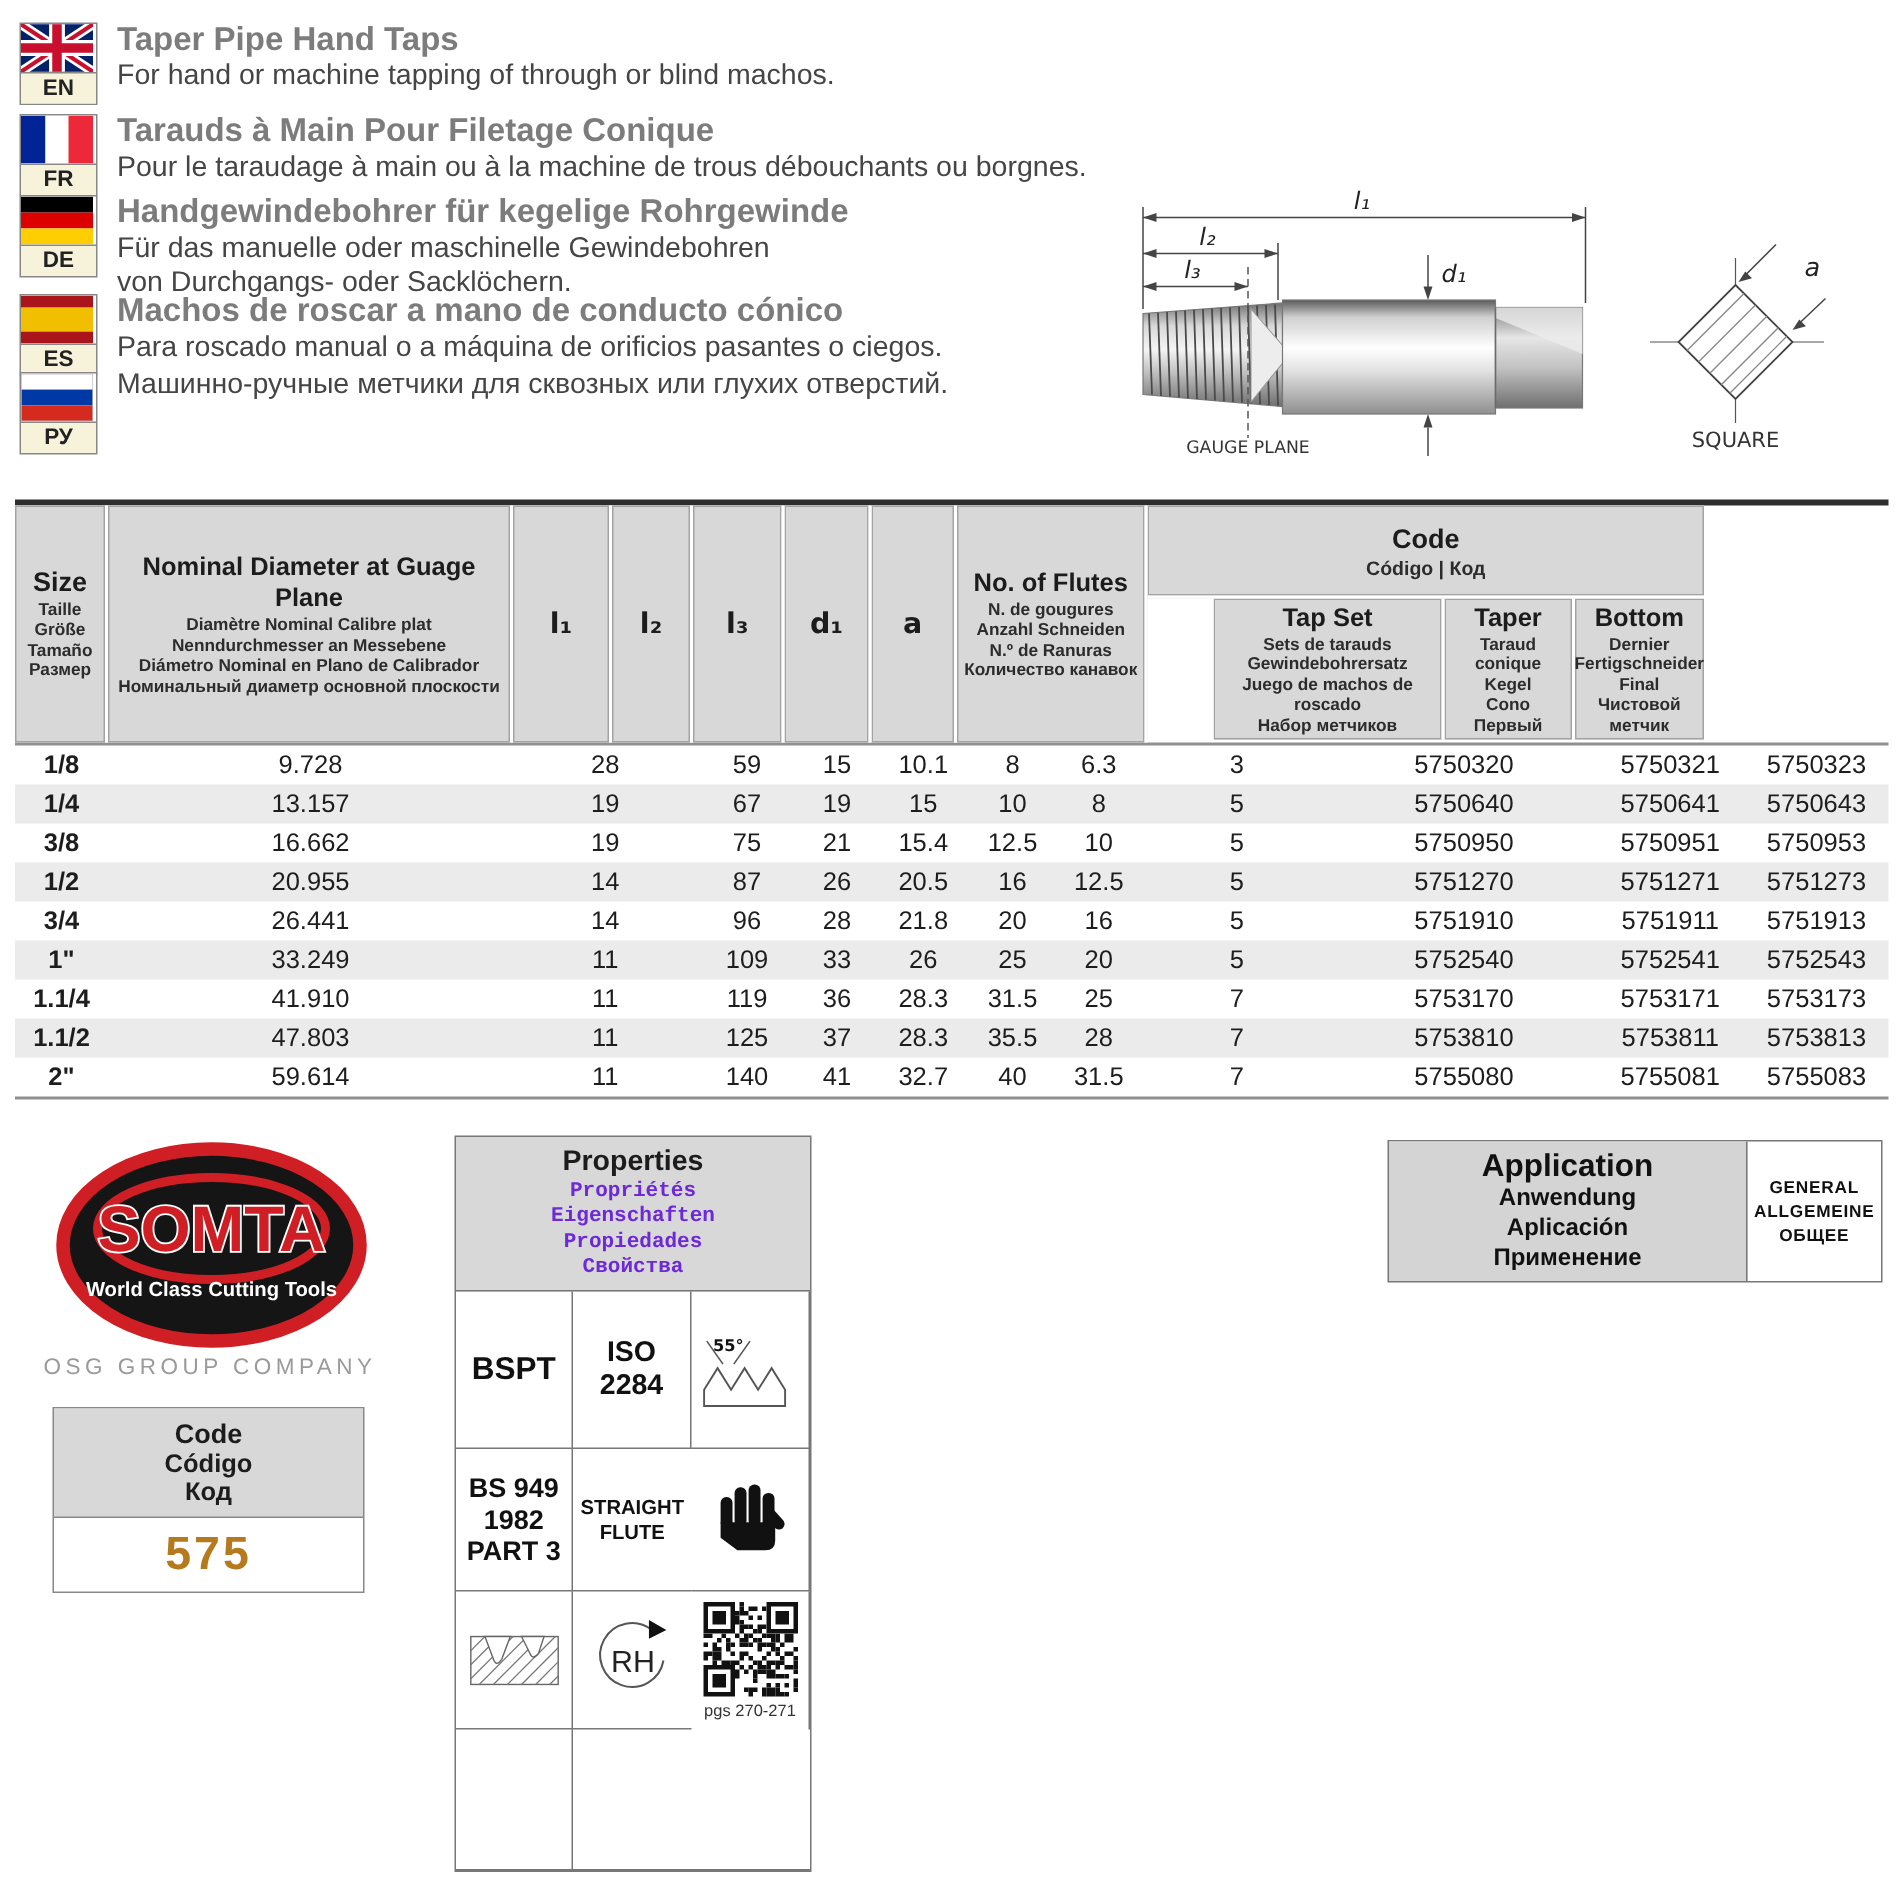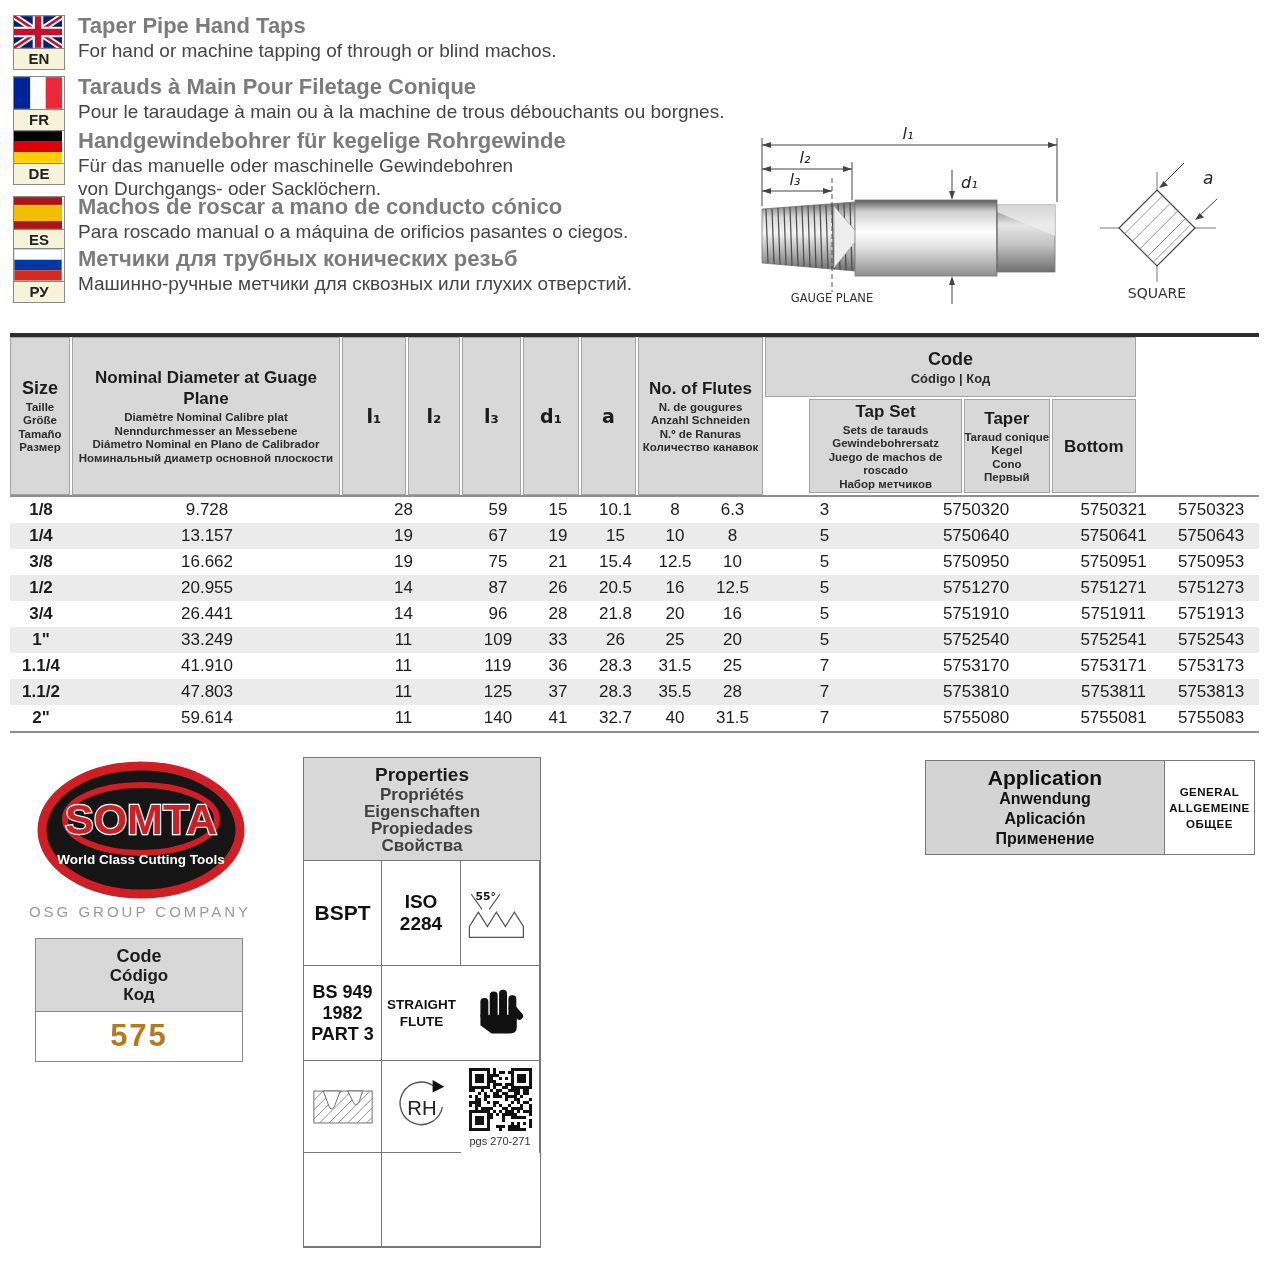--- a/index.html
+++ b/index.html
@@ -55,21 +55,21 @@
 
   
   .props{position:absolute;left:303px;top:757px;width:238px;border:1px solid #777;border-bottom-width:2px;background:#fff;
          display:grid;grid-template-columns:78px 79px 79px;grid-template-rows:103px 105px 95px 92px 93px;box-sizing:border-box;}
   .pcell{border-right:1px solid #777;border-bottom:1px solid #777;display:flex;flex-direction:column;
          align-items:center;justify-content:center;text-align:center;box-sizing:border-box;}
   .pcell.colend{border-right:none;}
   .pcell.rowend{border-bottom:none;}
   .phead{grid-column:1/4;background:#d8d8d8;}
   .phead-main{font-size:19px;font-weight:bold;color:#1c1c1c;line-height:22px;}
-  .phead-sub{font-size:17px;font-weight:bold;color:#404040;line-height:17px;white-space:pre-line;}
+  .phead-sub{font-size:14px;font-weight:bold;color:#6d28d9;line-height:17px;white-space:pre-line;font-family:Liberation Mono, monospace;}
   .p-big{font-size:21px;font-weight:bold;color:#111;}
   .p-mid{font-size:19px;font-weight:bold;color:#111;line-height:22px;white-space:pre-line;}
   .p-bs{font-size:18px;font-weight:bold;color:#111;line-height:21px;white-space:pre-line;}
   .p-small{font-size:13.5px;font-weight:bold;color:#111;line-height:17px;white-space:pre-line;}
   .qr-wrap{position:relative;width:63px;height:63px;background:#fff;}
   .qm{position:absolute;width:3px;height:3px;background:#111;}
   .qf{position:absolute;width:15px;height:15px;border:3px solid #111;background:#fff;box-sizing:content-box;}
   .qc{width:9px;height:9px;background:#111;margin:3px;}
   .qr-pages{font-size:11px;color:#333;margin-top:4px;}
 
@@ -153,21 +153,20 @@
   <div class="flag-box">
     <svg viewBox="0 0 50 33">
       <rect width="50" height="33" fill="#fff"></rect>
         <rect y="11" width="50" height="11" fill="#0039A6"></rect>
         <rect y="22" width="50" height="11" fill="#D52B1E"></rect>
       <rect width="50" height="33" fill="none" stroke="#bbb" stroke-width="1"></rect>
     </svg>
     <div class="flag-label">РУ</div>
   </div>
   <div class="lang-text">
-    <div class="lang-title">Метчики для трубных конических резьб</div>
     <div class="lang-sub">Машинно-ручные метчики для сквозных или глухих отверстий.</div>
   </div>
 </div>
 
 <div class="diagram">
   <svg width="512" height="195" viewBox="0 0 512 195">
     <defs>
       <linearGradient id="gthread" x1="0" y1="0" x2="0" y2="1">
         <stop offset="0" stop-color="#6f6f6f"></stop>
           <stop offset="0.22" stop-color="#d8d8d8"></stop>
@@ -322,20 +321,24 @@
         </div>
         <div class="hcell c10">
           <div class="hmain">Taper</div>
           <div class="hsub">Taraud conique
 Kegel
 Cono
 Первый</div>
         </div>
         <div class="hcell c11">
           <div class="hmain">Bottom</div>
+          <div class="hsub">Dernier
+Fertigschneider
+Final
+Чистовой метчик</div>
         </div>
       </div>
     </div>
   </div>
   <div class="tbody">
       <div class="trow">
         <div class="tcell c0">1/8</div>
         <div class="tcell c1">9.728</div>
         <div class="tcell c2">28</div>
         <div class="tcell c3">59</div>

